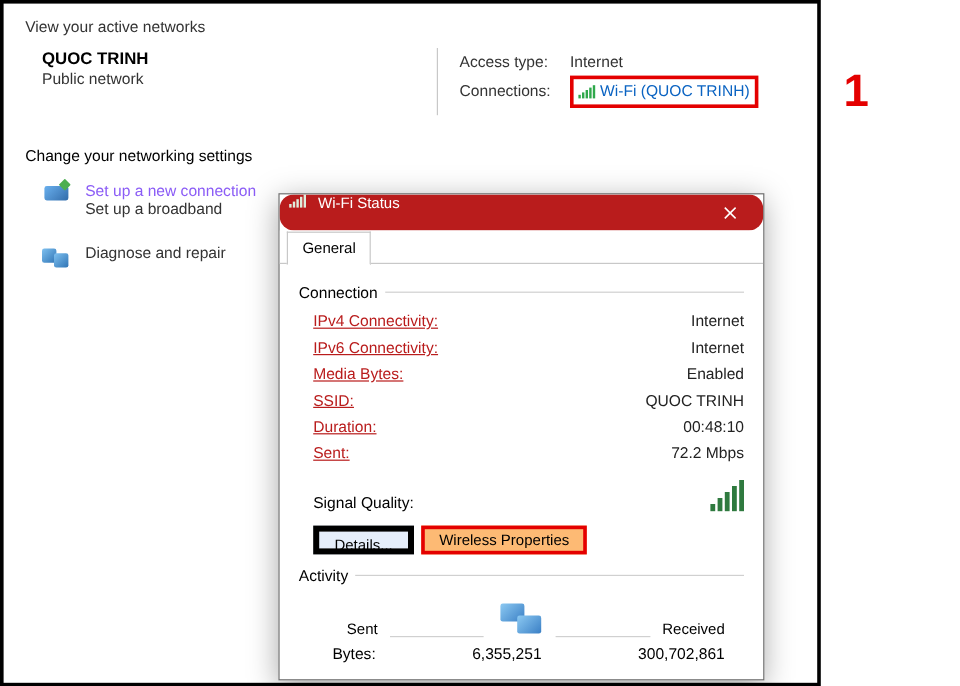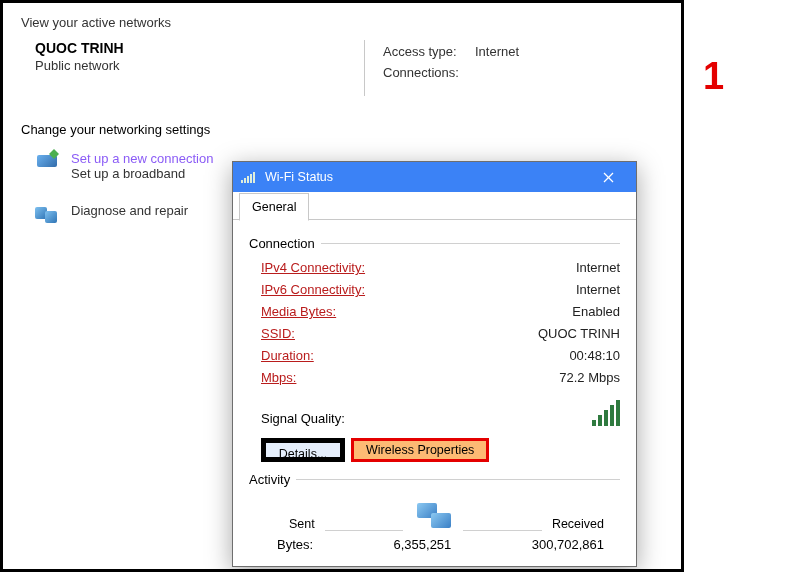--- a/index.html
+++ b/index.html
@@ -145,25 +145,26 @@
     top: 158px;
     width: 405px;
     height: 406px; 
     background: #fff;
     box-shadow: 0 6px 24px rgba(0,0,0,.35);
     border: 1px solid #6e6e6e;
     overflow: hidden;
   }
   .titlebar {
     height: 30px;
-    background: #3b82f6;
+    background: #b91c1c;
     color: #fff;
     display: flex;
-    align-items: center;
+    align-items: flex-start;
     padding: 0 8px;
+    border-radius: 12px;
   }
   .titlebar .sig span{ background:#dfeedc; }
   .titlebar .t-title { margin-left: 6px; font-size: 12.5px; flex: 1; }
   .t-close {
     width: 40px; height: 30px;
     display: flex; align-items: center; justify-content: center;
     font-size: 14px; color:#fff;
   }
 
   .tabstrip {
@@ -281,20 +282,30 @@
       <div class="net-type">Public network</div>
     </div>
     <div class="vr"></div>
     <div class="net-right">
       <div class="kv-row">
         <div class="kv-label">Access type:</div>
         <div class="kv-val">Internet</div>
       </div>
       <div class="kv-row">
         <div class="kv-label">Connections:</div>
+        <span class="wifi-link-wrap">
+          <span class="sig">
+              <span></span>
+              <span></span>
+              <span></span>
+              <span></span>
+              <span></span>
+            </span>
+          <span class="wifi-link">Wi-Fi (QUOC TRINH)</span>
+        </span>
       </div>
     </div>
   </div>
 
   <div class="change-head">Change your networking settings</div>
 
   <div class="change-item">
     <div class="ico ico-conn"></div>
     <div>
       <div class="link-title">Set up a new connection</div>
@@ -355,21 +366,21 @@
           </div>
         <div class="crow">
             <span class="ckey">SSID:</span>
             <span class="cval">QUOC TRINH</span>
           </div>
         <div class="crow">
             <span class="ckey">Duration:</span>
             <span class="cval">00:48:10</span>
           </div>
         <div class="crow">
-            <span class="ckey">Mbps:</span>
+            <span class="ckey">Sent:</span>
             <span class="cval">72.2 Mbps</span>
           </div>
       </div>
 
       <div class="sq-row">
         <span>Signal Quality:</span>
         <span class="sig-big">
             <span></span>
             <span></span>
             <span></span>

